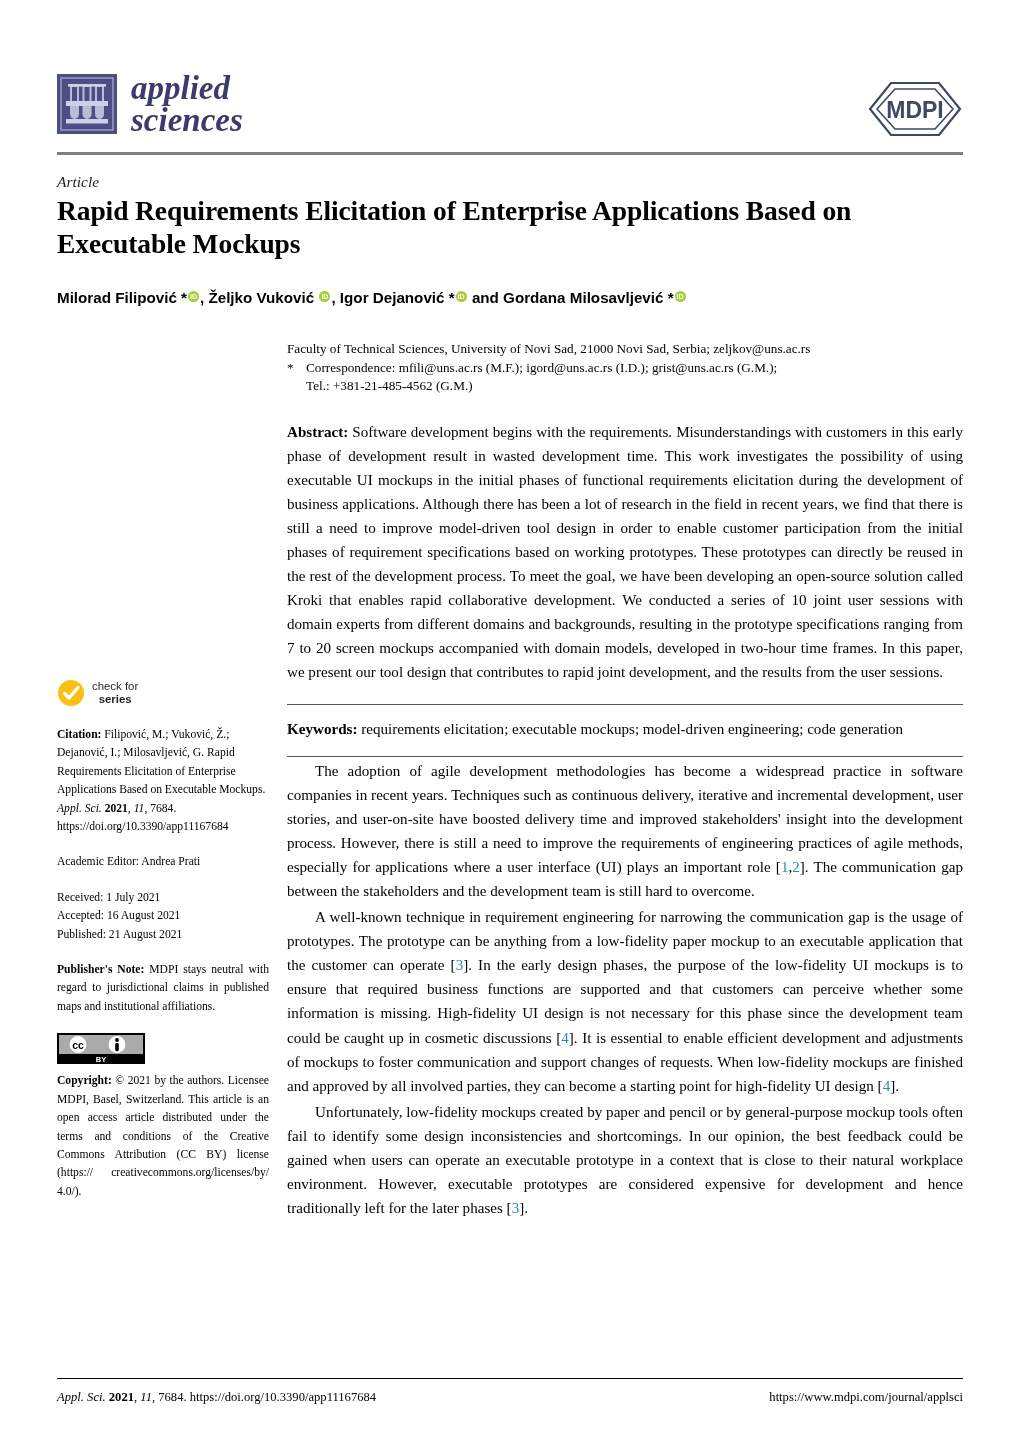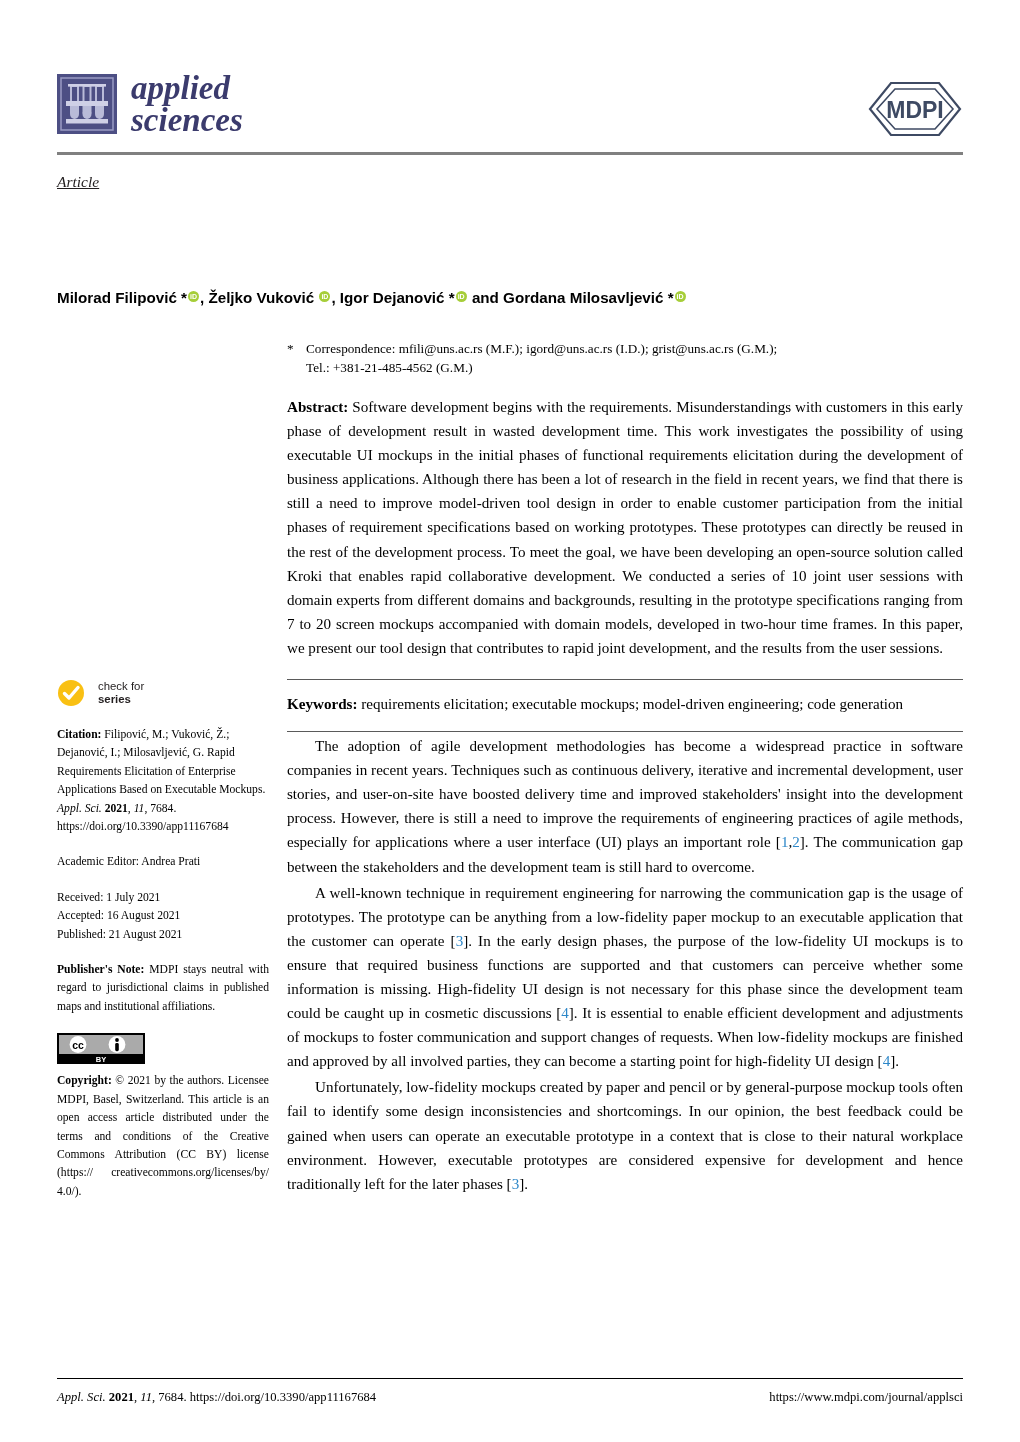--- a/index.html
+++ b/index.html
@@ -67,21 +67,20 @@
   }
 
   
   .article-type {
     position: absolute;
     left: 57px; top: 173px;
     font-family: "Liberation Serif", serif;
     font-style: italic;
     font-size: 15.5px;
     color: #231f20;
-    text-decoration: underline;
   }
   .paper-title {
     position: absolute;
     left: 57px; top: 194px;
     width: 900px;
     font-family: "Liberation Serif", serif;
     font-weight: 700;
     font-size: 27.5px;
     line-height: 33px;
     color: #000;
@@ -135,21 +134,21 @@
   .affil-row {
     display: flex;
   }
   .affil-star {
     width: 19px;
     flex: 0 0 19px;
   }
   .affil-indent { padding-left: 19px; }
 
   .abstract {
-    margin-top: 18px;
+    margin-top: 24px;
     font-size: 15.1px;
     line-height: 24.1px;
     text-align: justify;
     color: #000;
   }
   .abstract b { font-weight: 700; }
 
   .rule-thin {
     height: 1px;
     background: #5a5a5a;
@@ -193,25 +192,26 @@
     display: flex;
     align-items: center;
     height: 34px;
     margin-bottom: 16px;
   }
   .cfu-badge {
     width: 28px; height: 28px;
     flex: 0 0 28px;
   }
   .cfu-text {
-    margin-left: 13px;
+    margin-left: 7px;
     font-family: "Liberation Sans", sans-serif;
     font-size: 11.4px;
     line-height: 13.5px;
     color: #231f20;
+    text-align: center;
   }
   .cfu-text .b { font-weight: 700; }
 
   .sb-block { margin-bottom: 17px; }
   .sb-block b { font-weight: 700; }
   .sb-block i { font-style: italic; }
   .sb-just { text-align: justify; }
 
   .cc-badge {
     width: 88px; height: 31px;
@@ -274,25 +274,27 @@
 
     <svg class="mdpi-logo" viewBox="0 0 96 58">
       <polygon points="24,3 72,3 93,29 72,55 24,55 3,29" fill="none" stroke="#3e4a63" stroke-width="2.2"></polygon>
       <polygon points="28,9 68,9 86,29 68,49 28,49 10,29" fill="none" stroke="#3e4a63" stroke-width="1.6"></polygon>
       <text x="48" y="38" text-anchor="middle" font-family="Liberation Sans, sans-serif" font-size="23" font-weight="700" fill="#3e4a63">MDPI</text>
     </svg>
   </div>
   <div class="masthead-rule"></div>
 
   <div class="article-type">Article</div>
+  <div class="paper-title">Rapid Requirements Elicitation of Enterprise Applications Based on Executable Mockups</div>
   <div class="authors">Milorad Filipović *<span class="orcid"></span>, Željko Vuković <span class="orcid"></span>, Igor Dejanović *<span class="orcid"></span> and Gordana Milosavljević *<span class="orcid"></span></div>
 
   <div class="right-col">
 
     <div class="affil">
+      <div>Faculty of Technical Sciences, University of Novi Sad, 21000 Novi Sad, Serbia; zeljkov@uns.ac.rs</div>
       <div class="affil-row">
         <span class="affil-star">*</span>
         <span>Correspondence: mfili@uns.ac.rs (M.F.); igord@uns.ac.rs (I.D.); grist@uns.ac.rs (G.M.);</span>
       </div>
       <div class="affil-indent">Tel.: +381-21-485-4562 (G.M.)</div>
     </div>
 
     <div class="abstract">
       <b>Abstract:</b>
       <span>Software development begins with the requirements. Misunderstandings with customers in this early phase of development result in wasted development time. This work investigates the possibility of using executable UI mockups in the initial phases of functional requirements elicitation during the development of business applications. Although there has been a lot of research in the field in recent years, we find that there is still a need to improve model-driven tool design in order to enable customer participation from the initial phases of requirement specifications based on working prototypes. These prototypes can directly be reused in the rest of the development process. To meet the goal, we have been developing an open-source solution called Kroki that enables rapid collaborative development. We conducted a series of 10 joint user sessions with domain experts from different domains and backgrounds, resulting in the prototype specifications ranging from 7 to 20 screen mockups accompanied with domain models, developed in two-hour time frames. In this paper, we present our tool design that contributes to rapid joint development, and the results from the user sessions.</span>

